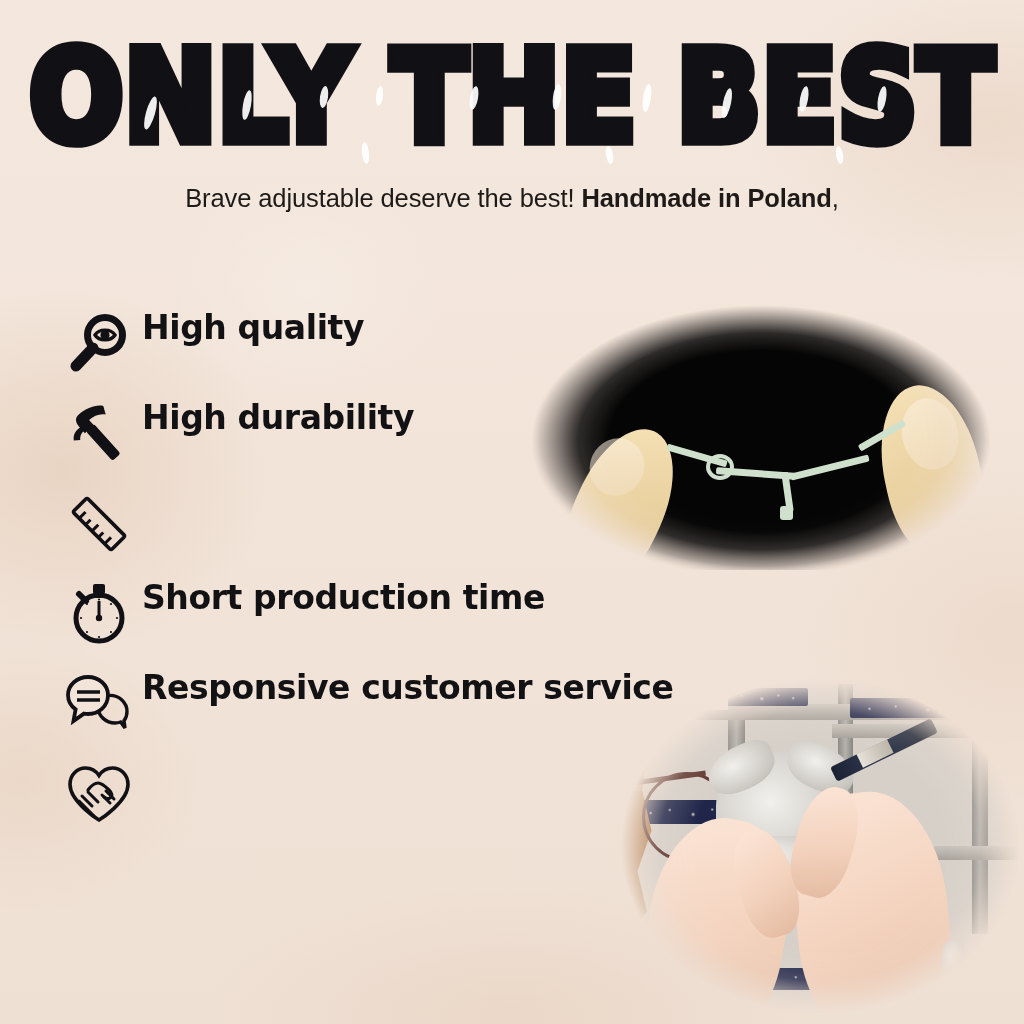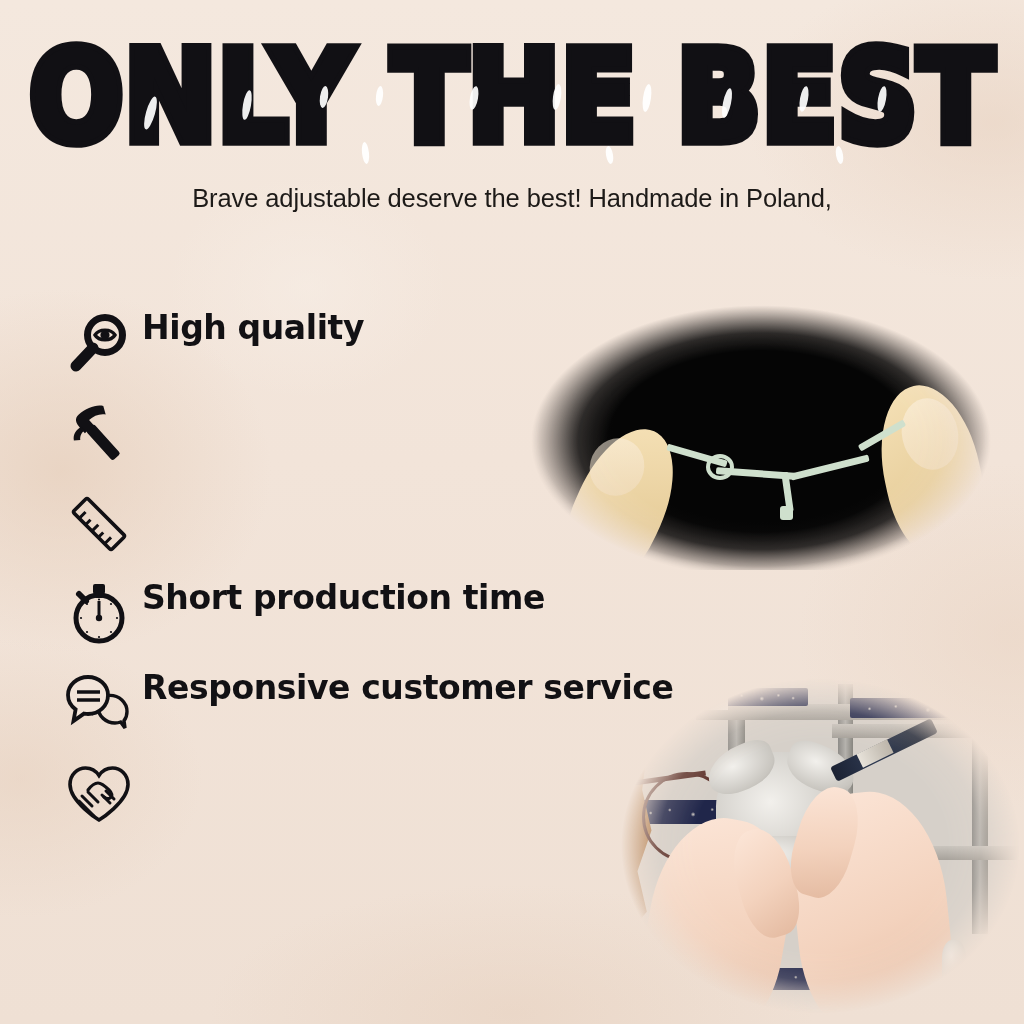--- a/index.html
+++ b/index.html
@@ -38,21 +38,21 @@
     transform-origin:center top;
   }
   .gloss{position:absolute;background:#fff;border-radius:50%;pointer-events:none;opacity:.93;}
 
   
   .subtitle{
     position:absolute;left:0;top:182px;width:1024px;text-align:center;
     font-family:"Liberation Sans", sans-serif;
     font-size:25.5px;line-height:33px;color:#1d1a18;letter-spacing:-.1px;
   }
-  .subtitle b{font-weight:400;}
+  .subtitle b{font-weight:700;}
 
   
   .features{position:absolute;left:60px;top:308px;width:700px;}
   .feature{position:relative;display:flex;align-items:flex-start;height:90px;}
   .f-icon{width:78px;height:72px;flex:0 0 78px;display:flex;align-items:center;justify-content:center;}
   .f-icon svg{display:block;}
   .f-label{
     font-family:"DejaVu Sans", sans-serif;
     font-weight:700;
     font-size:33px;
@@ -220,20 +220,21 @@
     <div class="feature">
       <span class="f-icon">
         <svg width="64" height="60" viewBox="0 0 64 60" fill="none">
           <g transform="rotate(-42 32 30)">
             <path d="M30 2 C40 2 50 6 54 12 L50 20 C46 15 40 13 34 13 L34 20 L22 20 L22 13 C22 6 24 2 30 2 Z" fill="#111014"></path>
             <rect x="24" y="19" width="11" height="40" rx="2.5" fill="#111014"></rect>
             <path d="M24 13 C18 11 12 13 9 18 L14 22 C17 18 21 17 24 18 Z" fill="#111014"></path>
           </g>
         </svg>
       </span>
+      <span class="f-label">High durability</span>
     </div>
 
     <div class="feature">
       <span class="f-icon">
         <svg width="62" height="62" viewBox="0 0 62 62" fill="none">
           <g transform="rotate(-45 31 31)">
             <rect x="21" y="4" width="20" height="54" rx="2" stroke="#111014" stroke-width="3.6"></rect>
             <path d="M21 13 h9 M21 22 h7 M21 31 h9 M21 40 h7 M21 49 h9" stroke="#111014" stroke-width="3"></path>
           </g>
         </svg>

